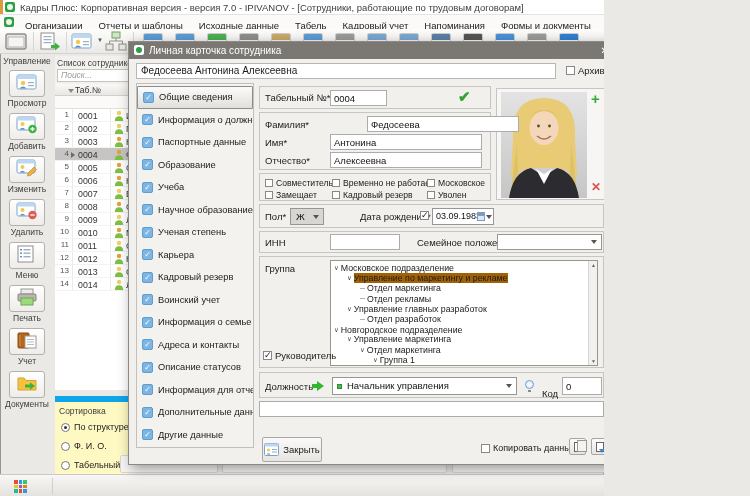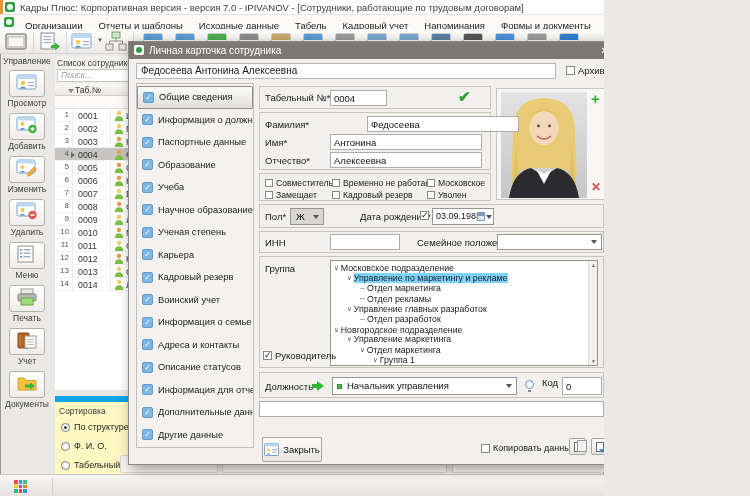--- a/index.html
+++ b/index.html
@@ -120,21 +120,21 @@
   .combo .caret{position:absolute;right:4px;top:50%;margin-top:-2px;width:0;height:0;border-left:3px solid transparent;border-right:3px solid transparent;border-top:4px solid #555;}
   .gender-dd{left:30px;top:3px;width:34px;height:17px;background:#d7d6d3;line-height:15px;padding-left:5px;}
   .date-fld{position:absolute;left:172px;top:3px;width:62px;height:17px;border:1px solid #98968f;background:#fff;font-size:9px;line-height:15px;padding-left:3px;color:#111;}
   .cal-ico{position:absolute;right:8px;top:3px;width:8px;height:9px;border:1px solid #7a9cc0;background:#dce9f5;}
   .cal-ico::before{content:"";position:absolute;left:0;top:0;width:100%;height:3px;background:#7a9cc0;}
   .date-caret{position:absolute;right:1px;top:6px;width:0;height:0;border-left:3px solid transparent;border-right:3px solid transparent;border-top:4px solid #555;}
   .box-inn{left:130px;top:189px;width:345px;height:22px;}
   .box5{left:130px;top:214px;width:345px;height:112px;}
   .tree{position:absolute;left:70px;top:3px;width:268px;height:106px;border:1px solid #98968f;background:#fff;overflow:hidden;}
   .tr-row{position:absolute;height:10px;display:flex;align-items:center;gap:2px;font-size:8.8px;color:#1a1a1a;white-space:nowrap;}
-  .tr-row.sel .tr-text{background:#7dd3fc;}
+  .tr-row.sel .tr-text{background:#a16207;}
   .tr-ar{font-size:6.5px;color:#444;}
   .tr-dash{width:5px;border-top:1px solid #b5b3b0;}
   .tree-sb{position:absolute;right:0;top:0;width:9px;height:104px;background:#f2f1ef;border-left:1px solid #d8d6d3;}
   .tree-sb .up,.tree-sb .dn{position:absolute;left:1px;width:7px;font-size:5px;color:#666;text-align:center;}
   .tree-sb .up{top:1px;} .tree-sb .dn{bottom:1px;}
   .manager{position:absolute;left:3px;top:93px;}
   .box6{left:130px;top:330px;width:345px;height:26px;}
   .green-arrow{position:absolute;left:57px;top:8px;width:0;height:0;border-top:5px solid transparent;border-bottom:5px solid transparent;border-left:7px solid #2db82d;}
   .green-arrow::before{content:"";position:absolute;left:-12px;top:-2px;width:6px;height:4px;background:#2db82d;}
   .pos-combo{left:72px;top:4px;width:185px;height:18px;line-height:16px;padding-left:14px;}
@@ -799,21 +799,21 @@
           <span class="cbx on"></span>
           <span>Руководитель</span>
         </label>
     </div>
 
     <div class="gbox box6">
       <span class="flbl" style="left:5px;top:8px">Должность*</span>
       <span class="green-arrow"></span>
       <span class="combo pos-combo"><span class="pos-bullet"></span><span>Начальник управления</span><span class="caret"></span></span>
       <span class="bulb"></span>
-      <span class="flbl" style="left:282px;top:4px">Код</span>
+      <span class="flbl" style="left:282px;top:15px">Код</span>
       <input class="fld" style="left: 302px; top: 4px; width: 40px; height: 18px;" value="0">
     </div>
 
     <input class="fld empty-fld" style="">
 
     <button class="close-btn">
       <svg width="15" height="13" viewBox="0 0 15 13">
           <rect x="0.5" y="0.5" width="14" height="12" rx="1" fill="#fff" stroke="#7aa3c8"></rect>
           <rect x="0.5" y="0.5" width="14" height="3" fill="#bdd7ee"></rect>
           <circle cx="4.5" cy="7" r="1.6" fill="#f2c94c"></circle>

